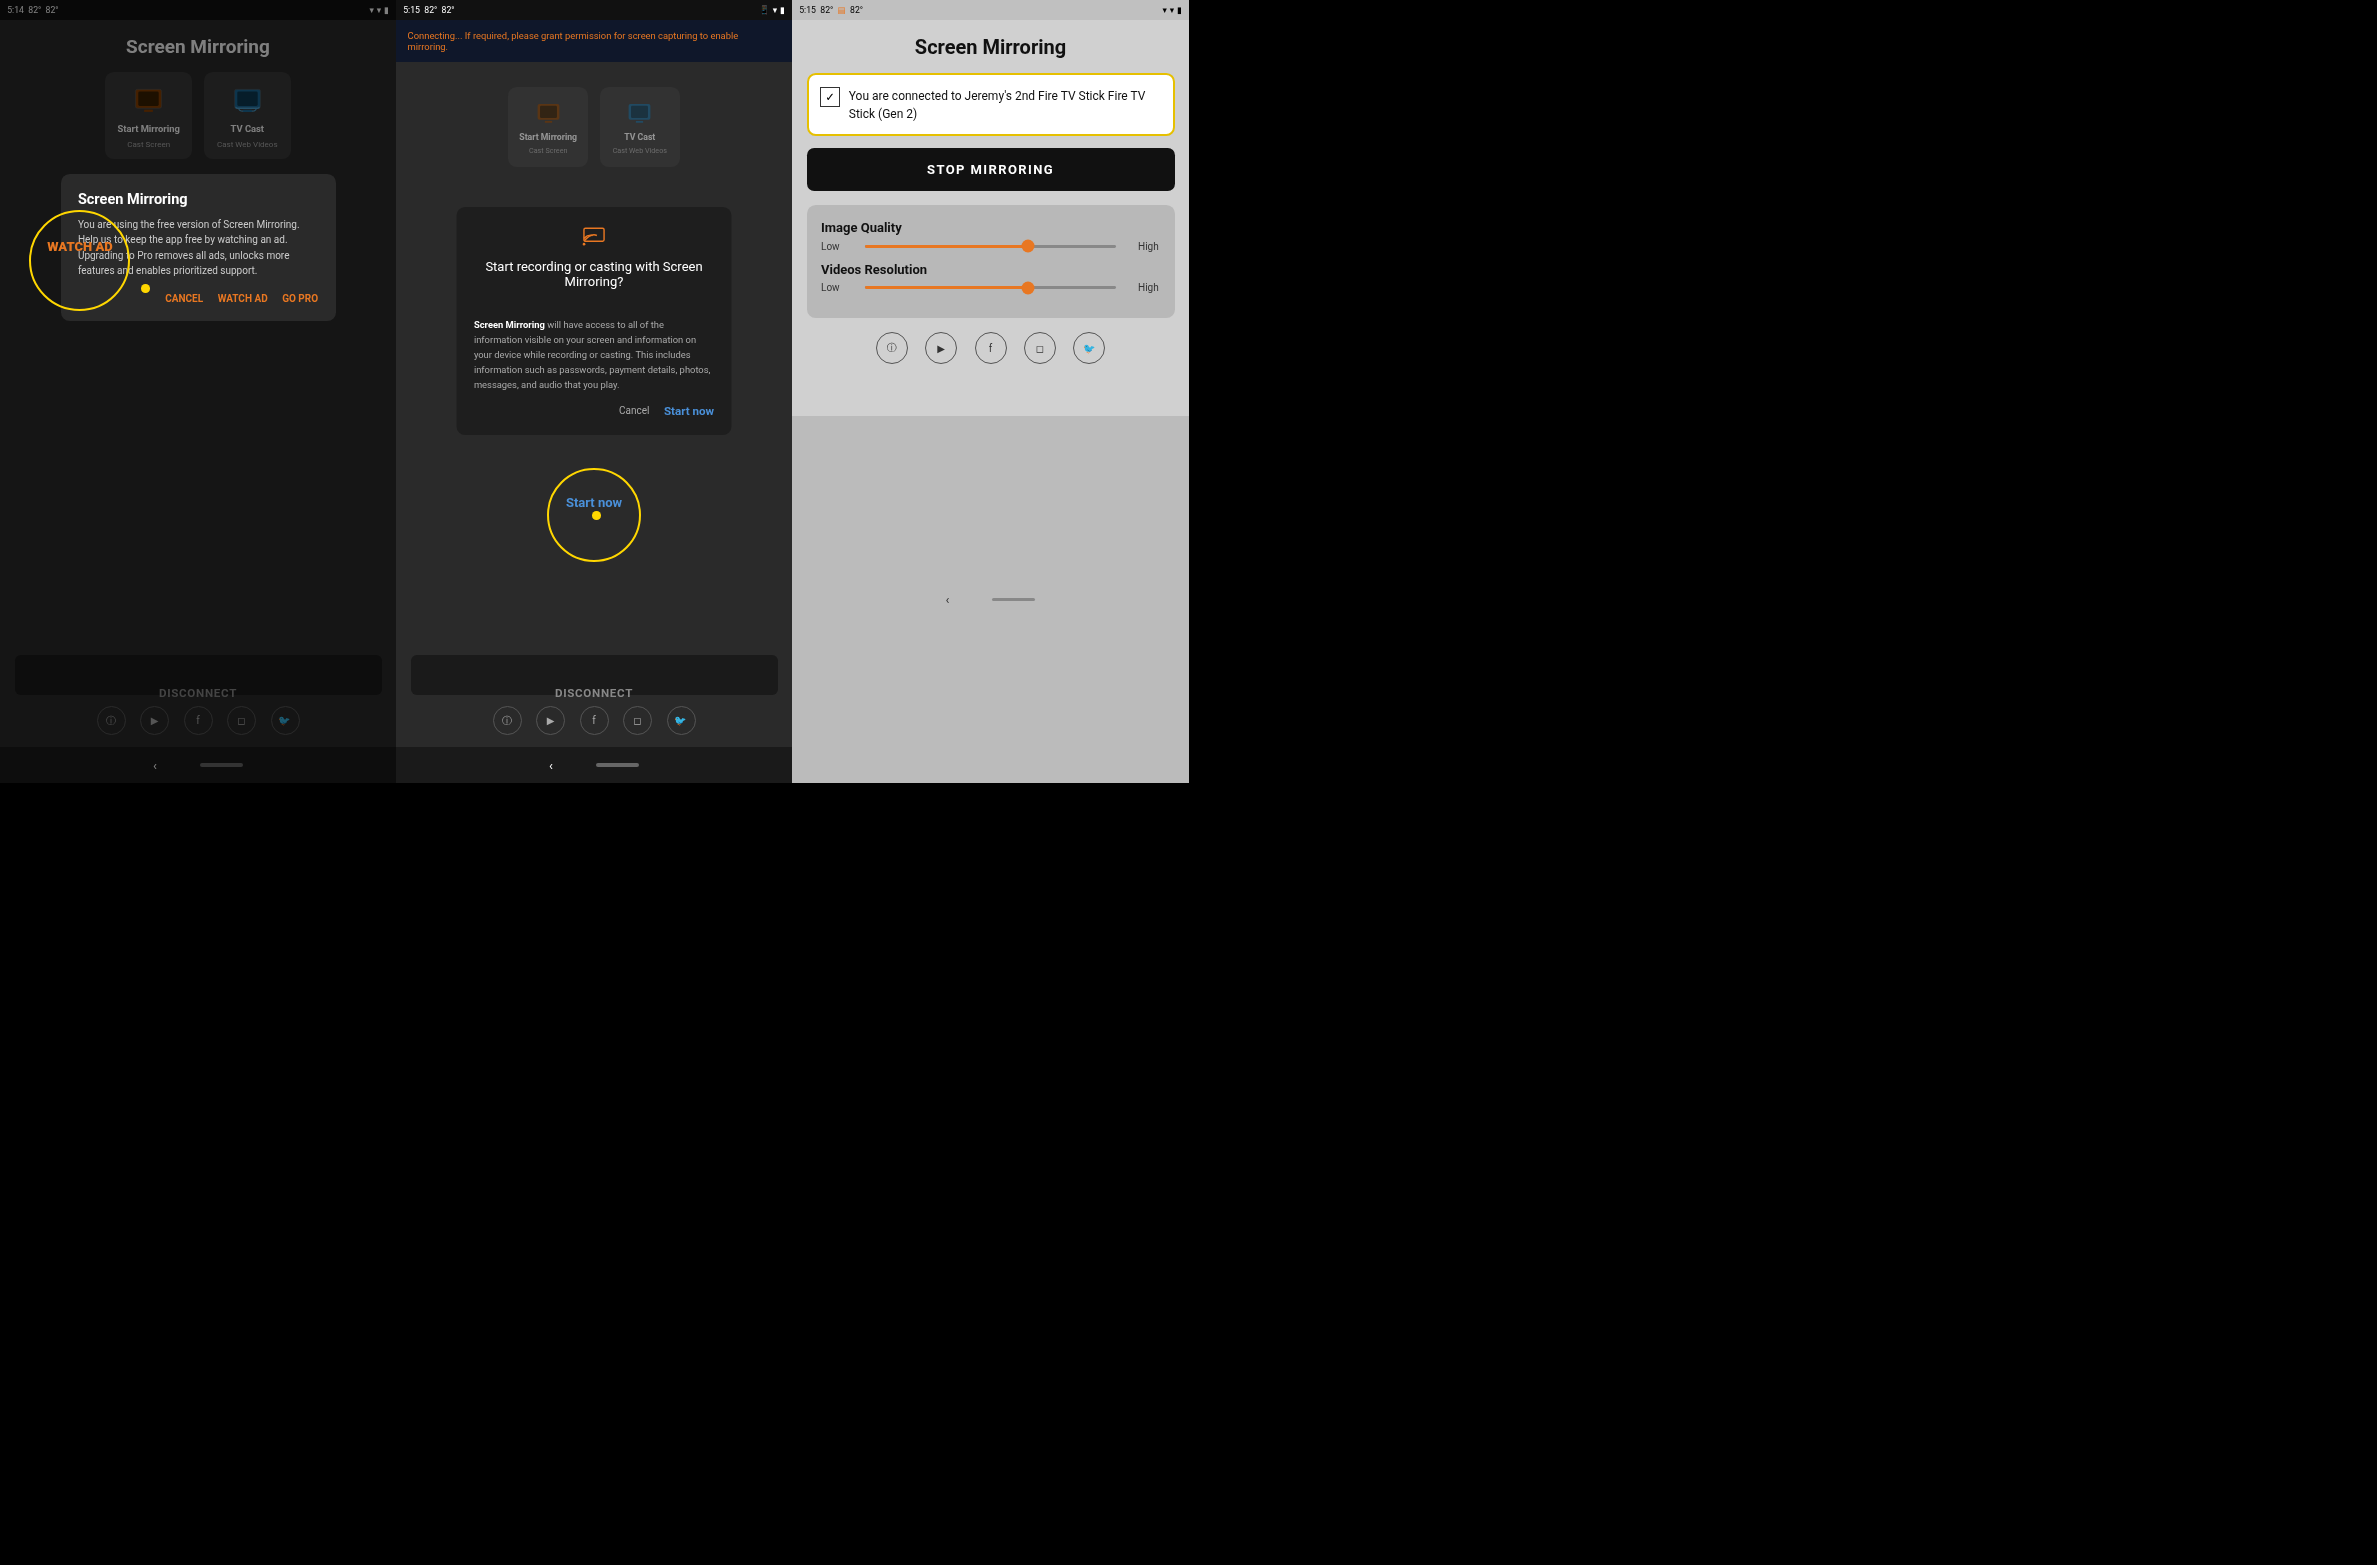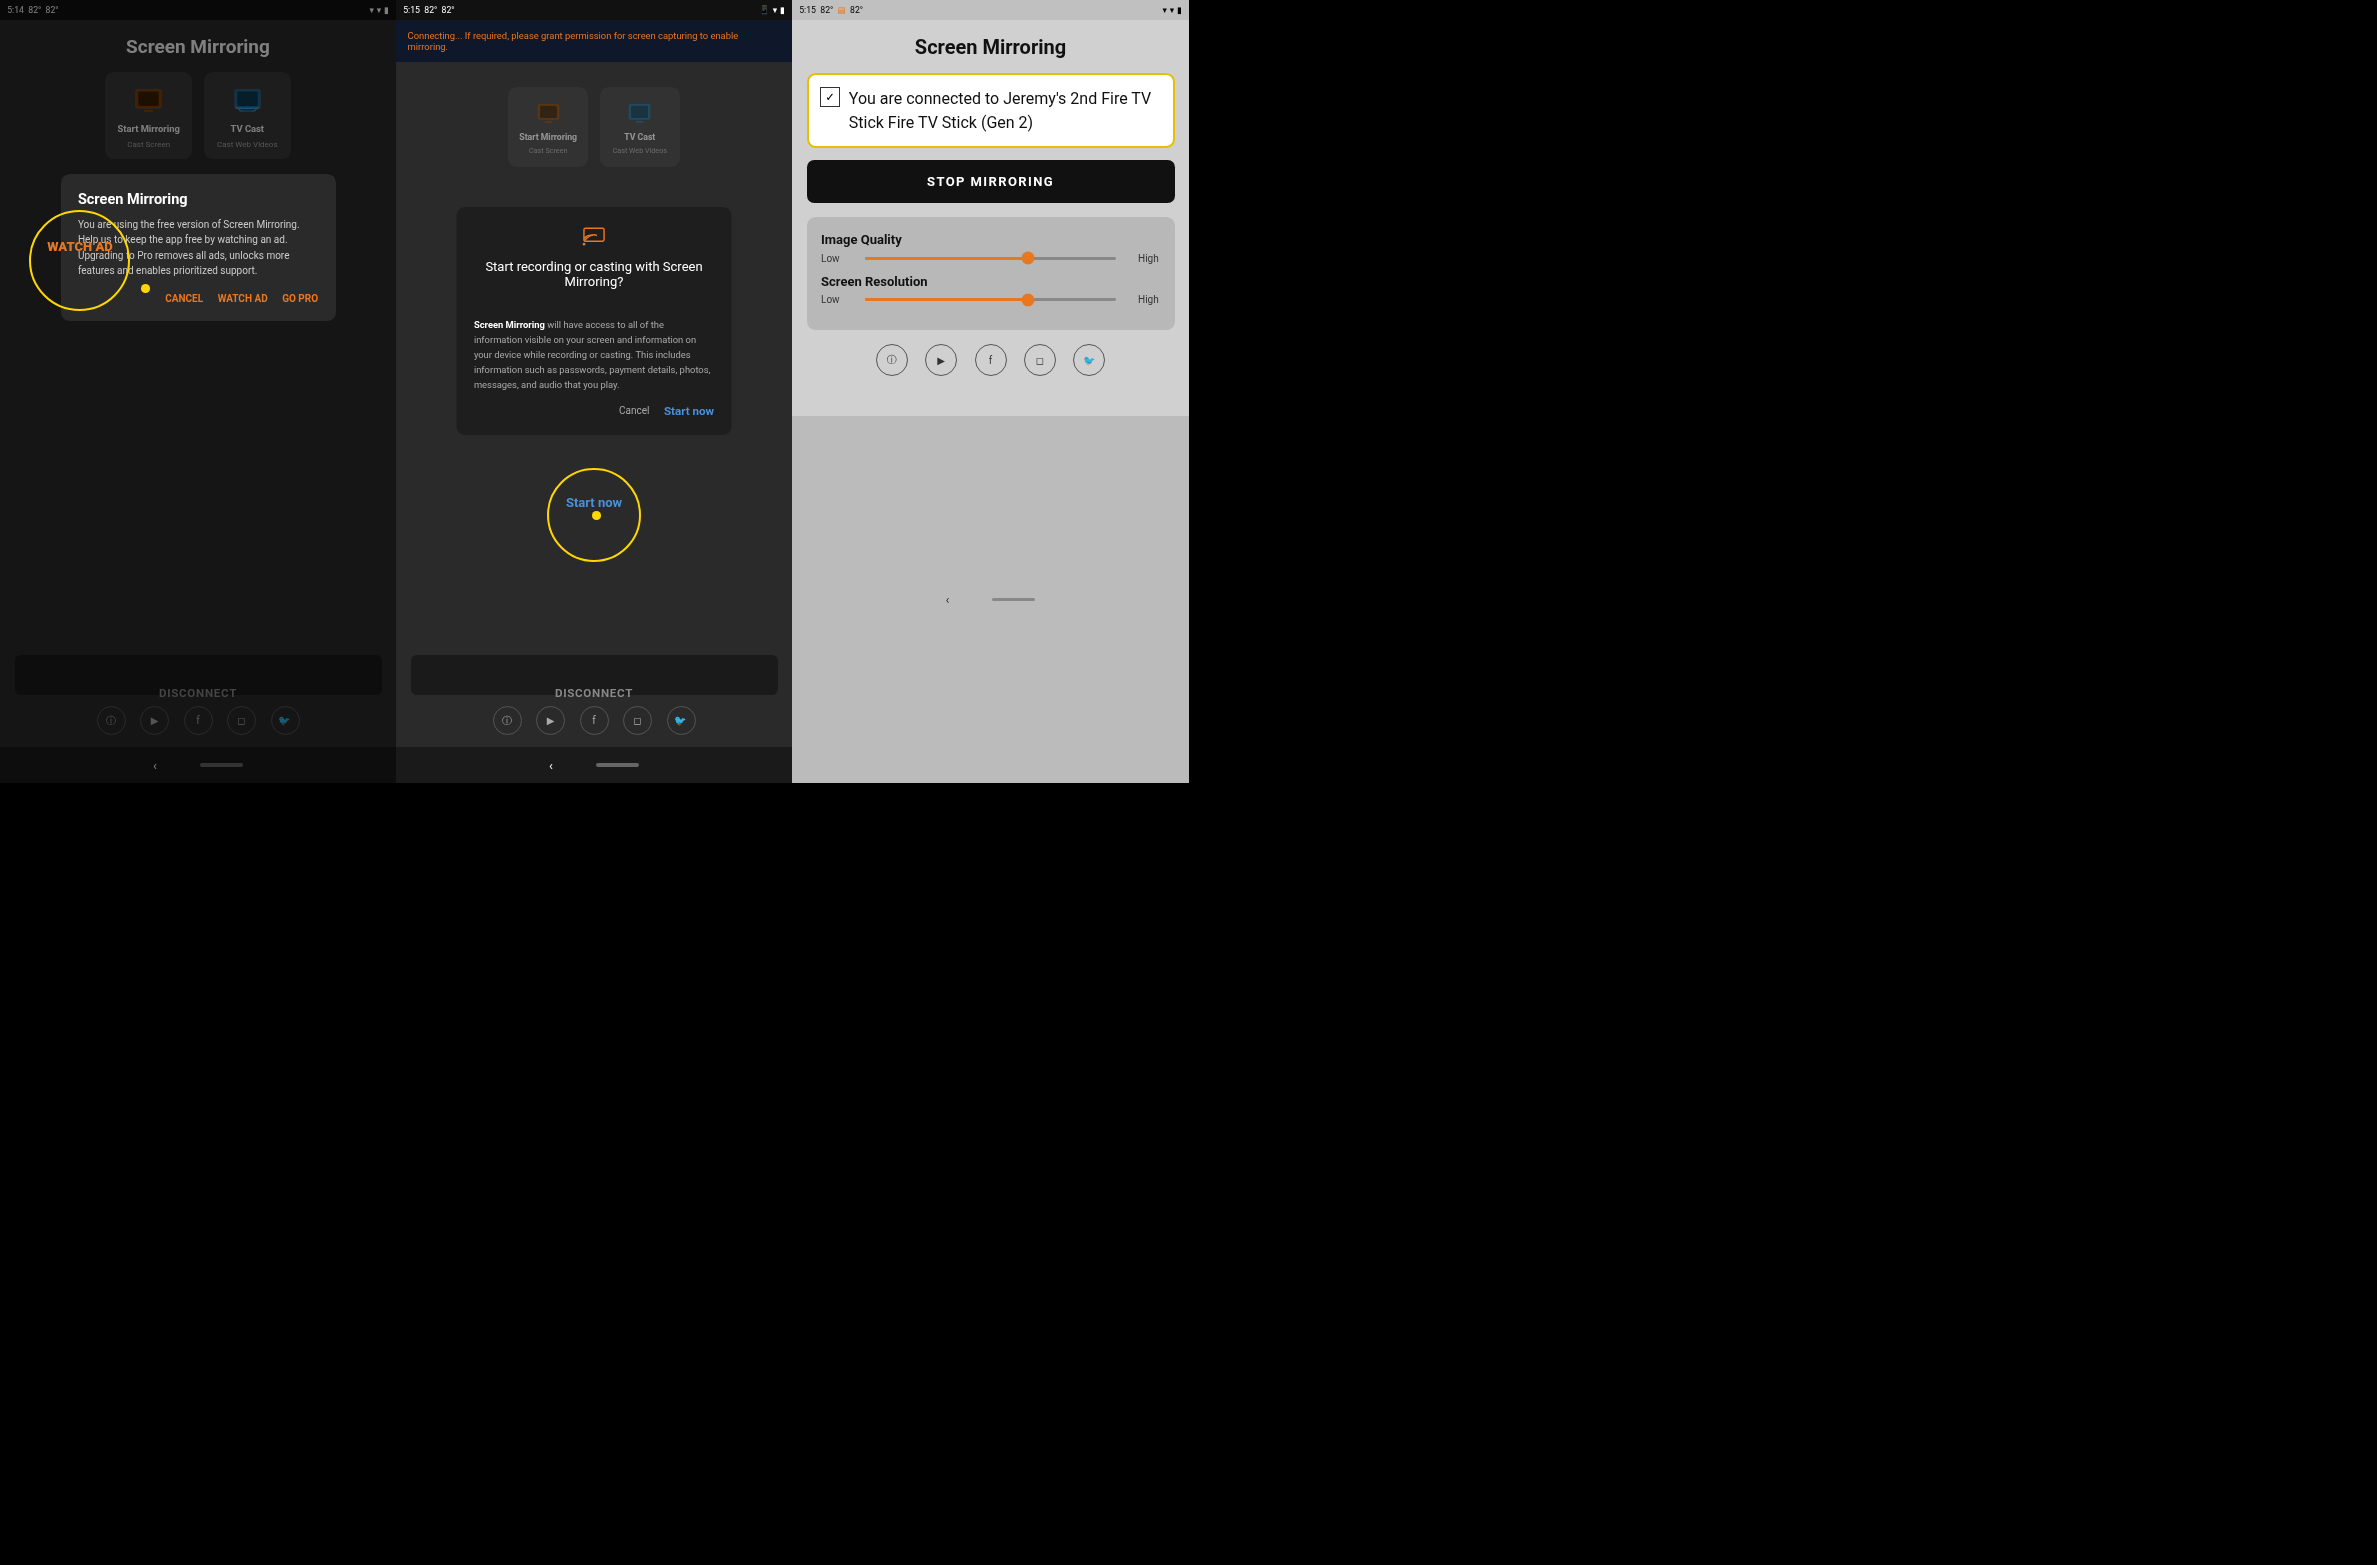--- a/index.html
+++ b/index.html
@@ -399,21 +399,21 @@
       width: 20px;
       height: 20px;
       border: 1.4px solid #333;
       display: flex;
       align-items: center;
       justify-content: center;
       flex-shrink: 0;
       font-size: 11.6px;
     }
     .connected-text {
-      font-size: 16px;
+      font-size: 12px;
       color: #111;
       line-height: 1.5;
     }
 
     
     .stop-btn {
       background: #111;
       border-radius: 7.2px;
       height: 43px;
       display: flex;
@@ -710,21 +710,21 @@
       <div class="quality-label">Image Quality</div>
       <div class="slider-row">
         <span class="slider-side-label">Low</span>
         <div class="slider-track">
           <div class="slider-fill" style="width:65%;"></div>
           <div class="slider-thumb"></div>
         </div>
         <span class="slider-side-label">High</span>
       </div>
 
-      <div class="quality-label">Screen Resolution</div>
+      <div class="quality-label">Videos Resolution</div>
       <div class="slider-row">
         <span class="slider-side-label">Low</span>
         <div class="slider-track">
           <div class="slider-fill" style="width:65%;"></div>
           <div class="slider-thumb-2"></div>
         </div>
         <span class="slider-side-label">High</span>
       </div>
     </div>
 

